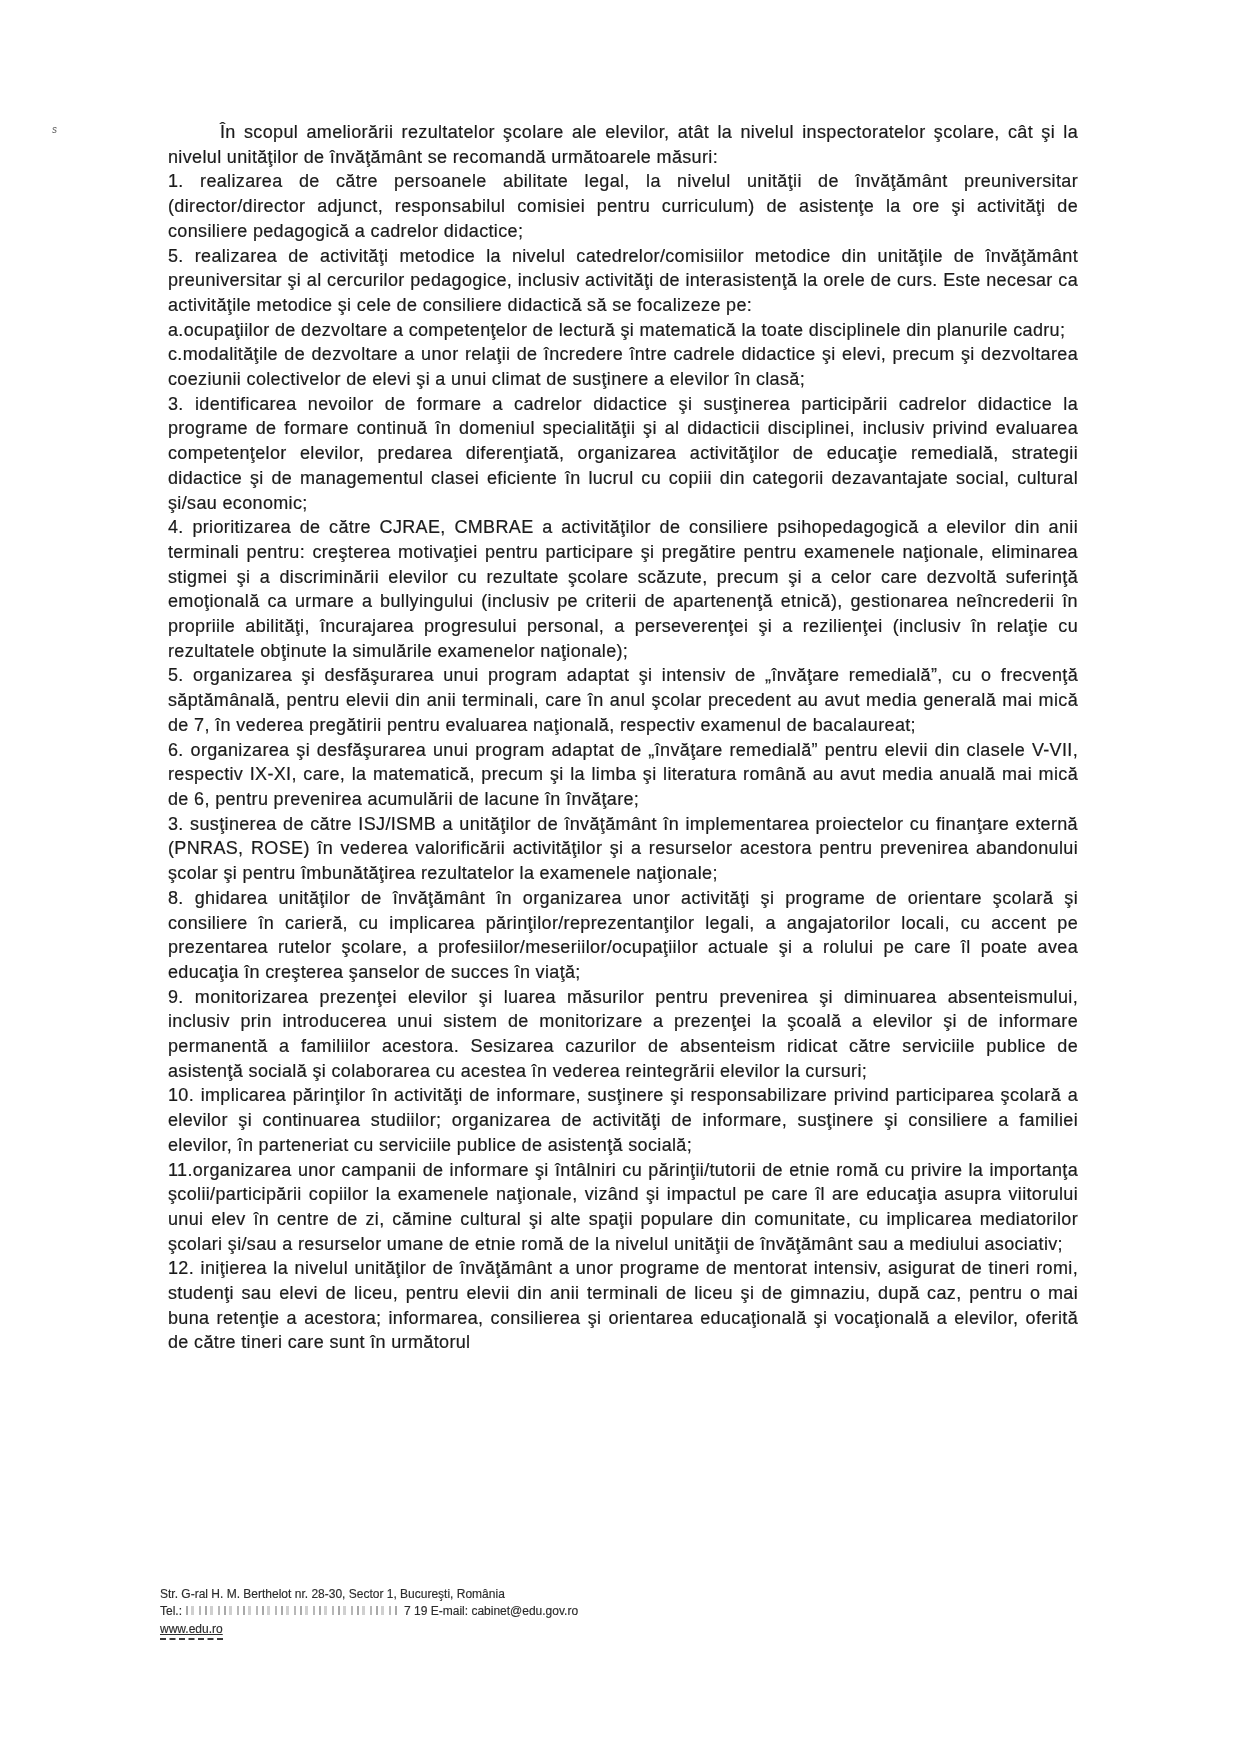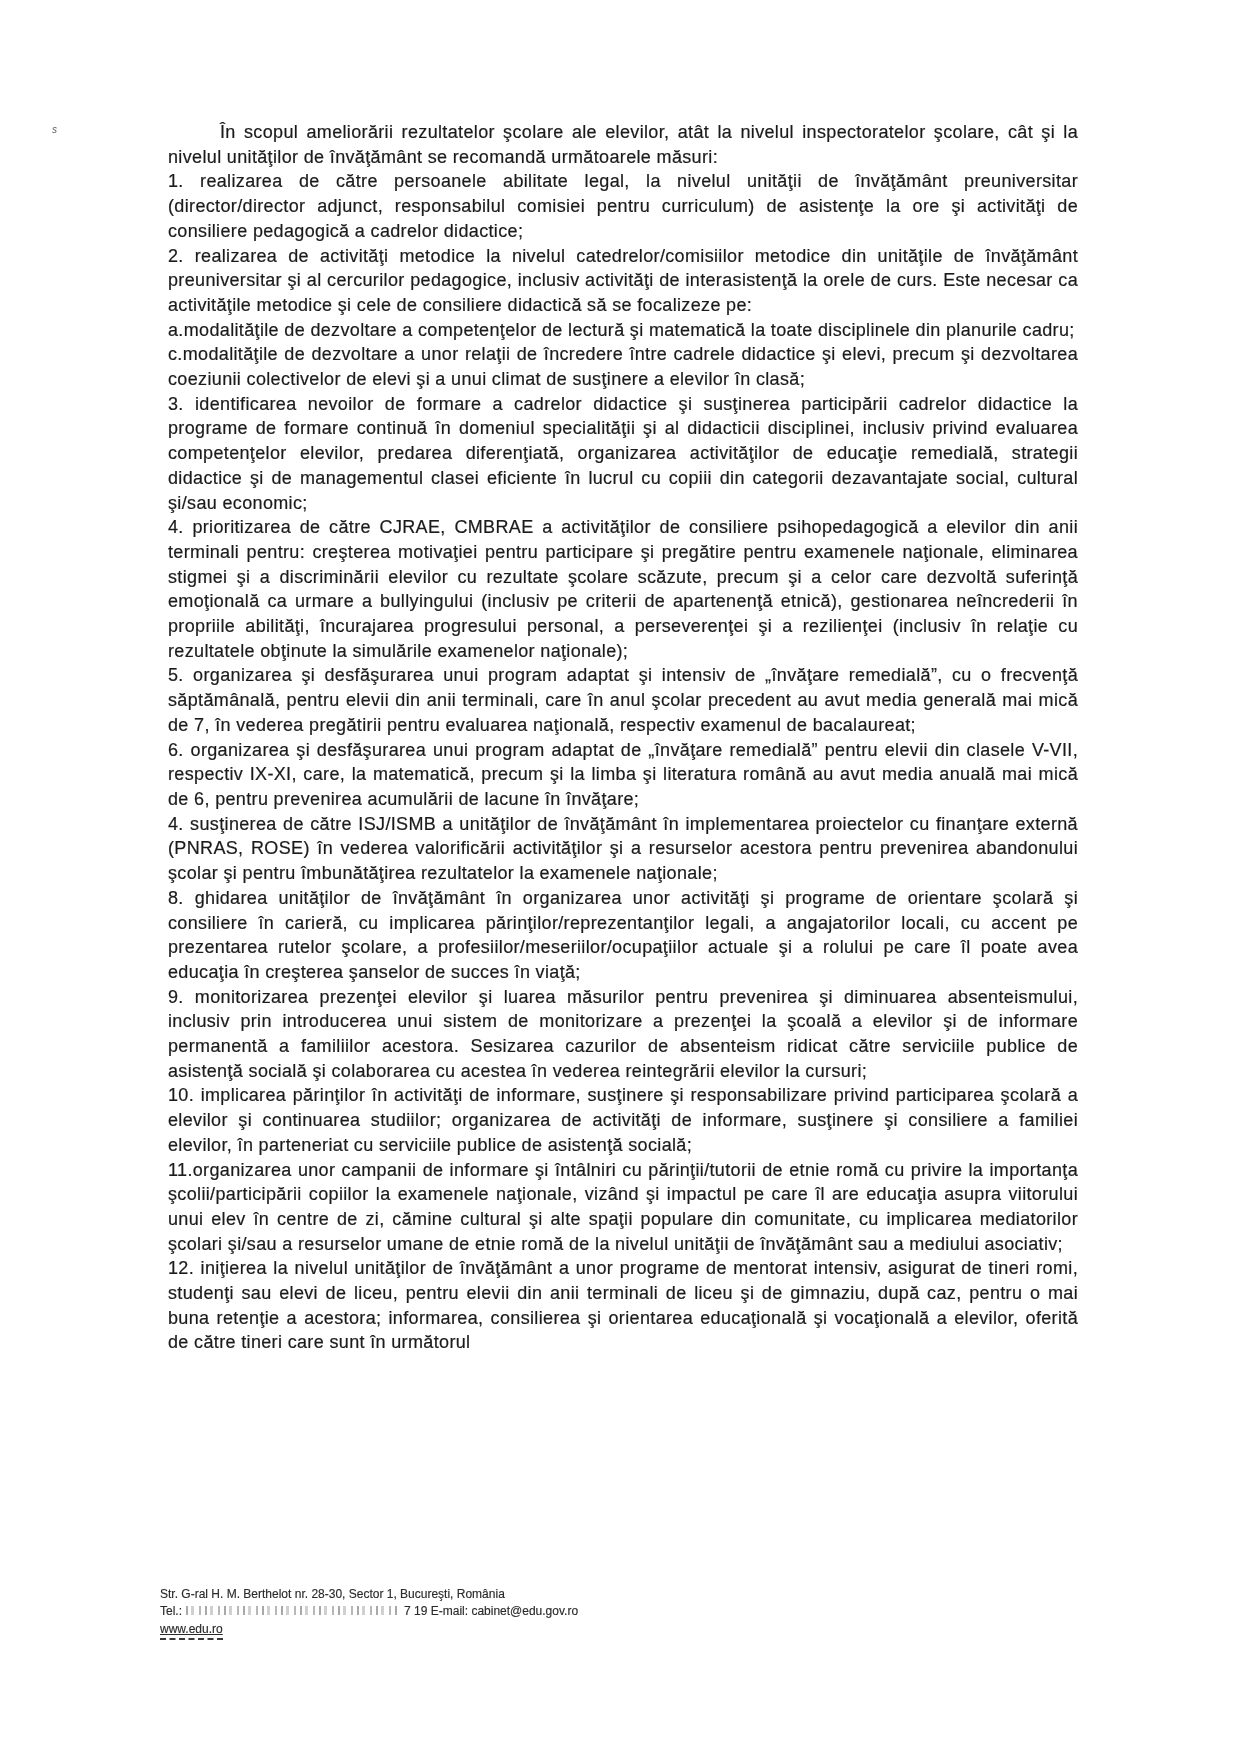--- a/index.html
+++ b/index.html
@@ -73,28 +73,28 @@
 </head>
 <body>
 
 <div>
 
   <span class="scan-artifact">s</span>
 
   <div class="body-text">
     <p class="intro">În scopul ameliorării rezultatelor şcolare ale elevilor, atât la nivelul inspectoratelor şcolare, cât şi la nivelul unităţilor de învăţământ se recomandă următoarele măsuri:</p>
     <p>1. realizarea de către persoanele abilitate legal, la nivelul unităţii de învăţământ preuniversitar (director/director adjunct, responsabilul comisiei pentru curriculum) de asistenţe la ore şi activităţi de consiliere pedagogică a cadrelor didactice;</p>
-    <p>2. realizarea de activităţi metodice la nivelul catedrelor/comisiilor metodice din unităţile de învăţământ preuniversitar şi al cercurilor pedagogice, inclusiv activităţi de interasistenţă la orele de curs. Este necesar ca activităţile metodice şi cele de consiliere didactică să se focalizeze pe:</p>
-    <p>a.modalităţile de dezvoltare a competenţelor de lectură şi matematică la toate disciplinele din planurile cadru;</p>
+    <p>5. realizarea de activităţi metodice la nivelul catedrelor/comisiilor metodice din unităţile de învăţământ preuniversitar şi al cercurilor pedagogice, inclusiv activităţi de interasistenţă la orele de curs. Este necesar ca activităţile metodice şi cele de consiliere didactică să se focalizeze pe:</p>
+    <p>a.ocupaţiilor de dezvoltare a competenţelor de lectură şi matematică la toate disciplinele din planurile cadru;</p>
     <p>c.modalităţile de dezvoltare a unor relaţii de încredere între cadrele didactice şi elevi, precum şi dezvoltarea coeziunii colectivelor de elevi şi a unui climat de susţinere a elevilor în clasă;</p>
     <p>3. identificarea nevoilor de formare a cadrelor didactice şi susţinerea participării cadrelor didactice la programe de formare continuă în domeniul specialităţii şi al didacticii disciplinei, inclusiv privind evaluarea competenţelor elevilor, predarea diferenţiată, organizarea activităţilor de educaţie remedială, strategii didactice şi de managementul clasei eficiente în lucrul cu copiii din categorii dezavantajate social, cultural şi/sau economic;</p>
     <p>4. prioritizarea de către CJRAE, CMBRAE a activităţilor de consiliere psihopedagogică a elevilor din anii terminali pentru: creşterea motivaţiei pentru participare şi pregătire pentru examenele naţionale, eliminarea stigmei şi a discriminării elevilor cu rezultate şcolare scăzute, precum şi a celor care dezvoltă suferinţă emoţională ca urmare a bullyingului (inclusiv pe criterii de apartenenţă etnică), gestionarea neîncrederii în propriile abilităţi, încurajarea progresului personal, a perseverenţei şi a rezilienţei (inclusiv în relaţie cu rezultatele obţinute la simulările examenelor naţionale);</p>
     <p>5. organizarea şi desfăşurarea unui program adaptat şi intensiv de „învăţare remedială”, cu o frecvenţă săptămânală, pentru elevii din anii terminali, care în anul şcolar precedent au avut media generală mai mică de 7, în vederea pregătirii pentru evaluarea naţională, respectiv examenul de bacalaureat;</p>
     <p>6. organizarea şi desfăşurarea unui program adaptat de „învăţare remedială” pentru elevii din clasele V-VII, respectiv IX-XI, care, la matematică, precum şi la limba şi literatura română au avut media anuală mai mică de 6, pentru prevenirea acumulării de lacune în învăţare;</p>
-    <p>4. susţinerea de către ISJ/ISMB a unităţilor de învăţământ în implementarea proiectelor cu finanţare externă (PNRAS, ROSE) în vederea valorificării activităţilor şi a resurselor acestora pentru prevenirea abandonului şcolar şi pentru îmbunătăţirea rezultatelor la examenele naţionale;</p>
+    <p>3. susţinerea de către ISJ/ISMB a unităţilor de învăţământ în implementarea proiectelor cu finanţare externă (PNRAS, ROSE) în vederea valorificării activităţilor şi a resurselor acestora pentru prevenirea abandonului şcolar şi pentru îmbunătăţirea rezultatelor la examenele naţionale;</p>
     <p>8. ghidarea unităţilor de învăţământ în organizarea unor activităţi şi programe de orientare şcolară şi consiliere în carieră, cu implicarea părinţilor/reprezentanţilor legali, a angajatorilor locali, cu accent pe prezentarea rutelor şcolare, a profesiilor/meseriilor/ocupaţiilor actuale şi a rolului pe care îl poate avea educaţia în creşterea şanselor de succes în viaţă;</p>
     <p>9. monitorizarea prezenţei elevilor şi luarea măsurilor pentru prevenirea şi diminuarea absenteismului, inclusiv prin introducerea unui sistem de monitorizare a prezenţei la şcoală a elevilor şi de informare permanentă a familiilor acestora. Sesizarea cazurilor de absenteism ridicat către serviciile publice de asistenţă socială şi colaborarea cu acestea în vederea reintegrării elevilor la cursuri;</p>
     <p>10. implicarea părinţilor în activităţi de informare, susţinere şi responsabilizare privind participarea şcolară a elevilor şi continuarea studiilor; organizarea de activităţi de informare, susţinere şi consiliere a familiei elevilor, în parteneriat cu serviciile publice de asistenţă socială;</p>
     <p>11.organizarea unor campanii de informare şi întâlniri cu părinţii/tutorii de etnie romă cu privire la importanţa şcolii/participării copiilor la examenele naţionale, vizând şi impactul pe care îl are educaţia asupra viitorului unui elev în centre de zi, cămine cultural şi alte spaţii populare din comunitate, cu implicarea mediatorilor şcolari şi/sau a resurselor umane de etnie romă de la nivelul unităţii de învăţământ sau a mediului asociativ;</p>
     <p>12. iniţierea la nivelul unităţilor de învăţământ a unor programe de mentorat intensiv, asigurat de tineri romi, studenţi sau elevi de liceu, pentru elevii din anii terminali de liceu şi de gimnaziu, după caz, pentru o mai buna retenţie a acestora; informarea, consilierea şi orientarea educaţională şi vocaţională a elevilor, oferită de către tineri care sunt în următorul</p>
   </div>
 
   <div class="footer">
     <div>Str. G-ral H. M. Berthelot nr. 28-30, Sector 1, Bucureşti, România</div>
     <div class="tel-line">

